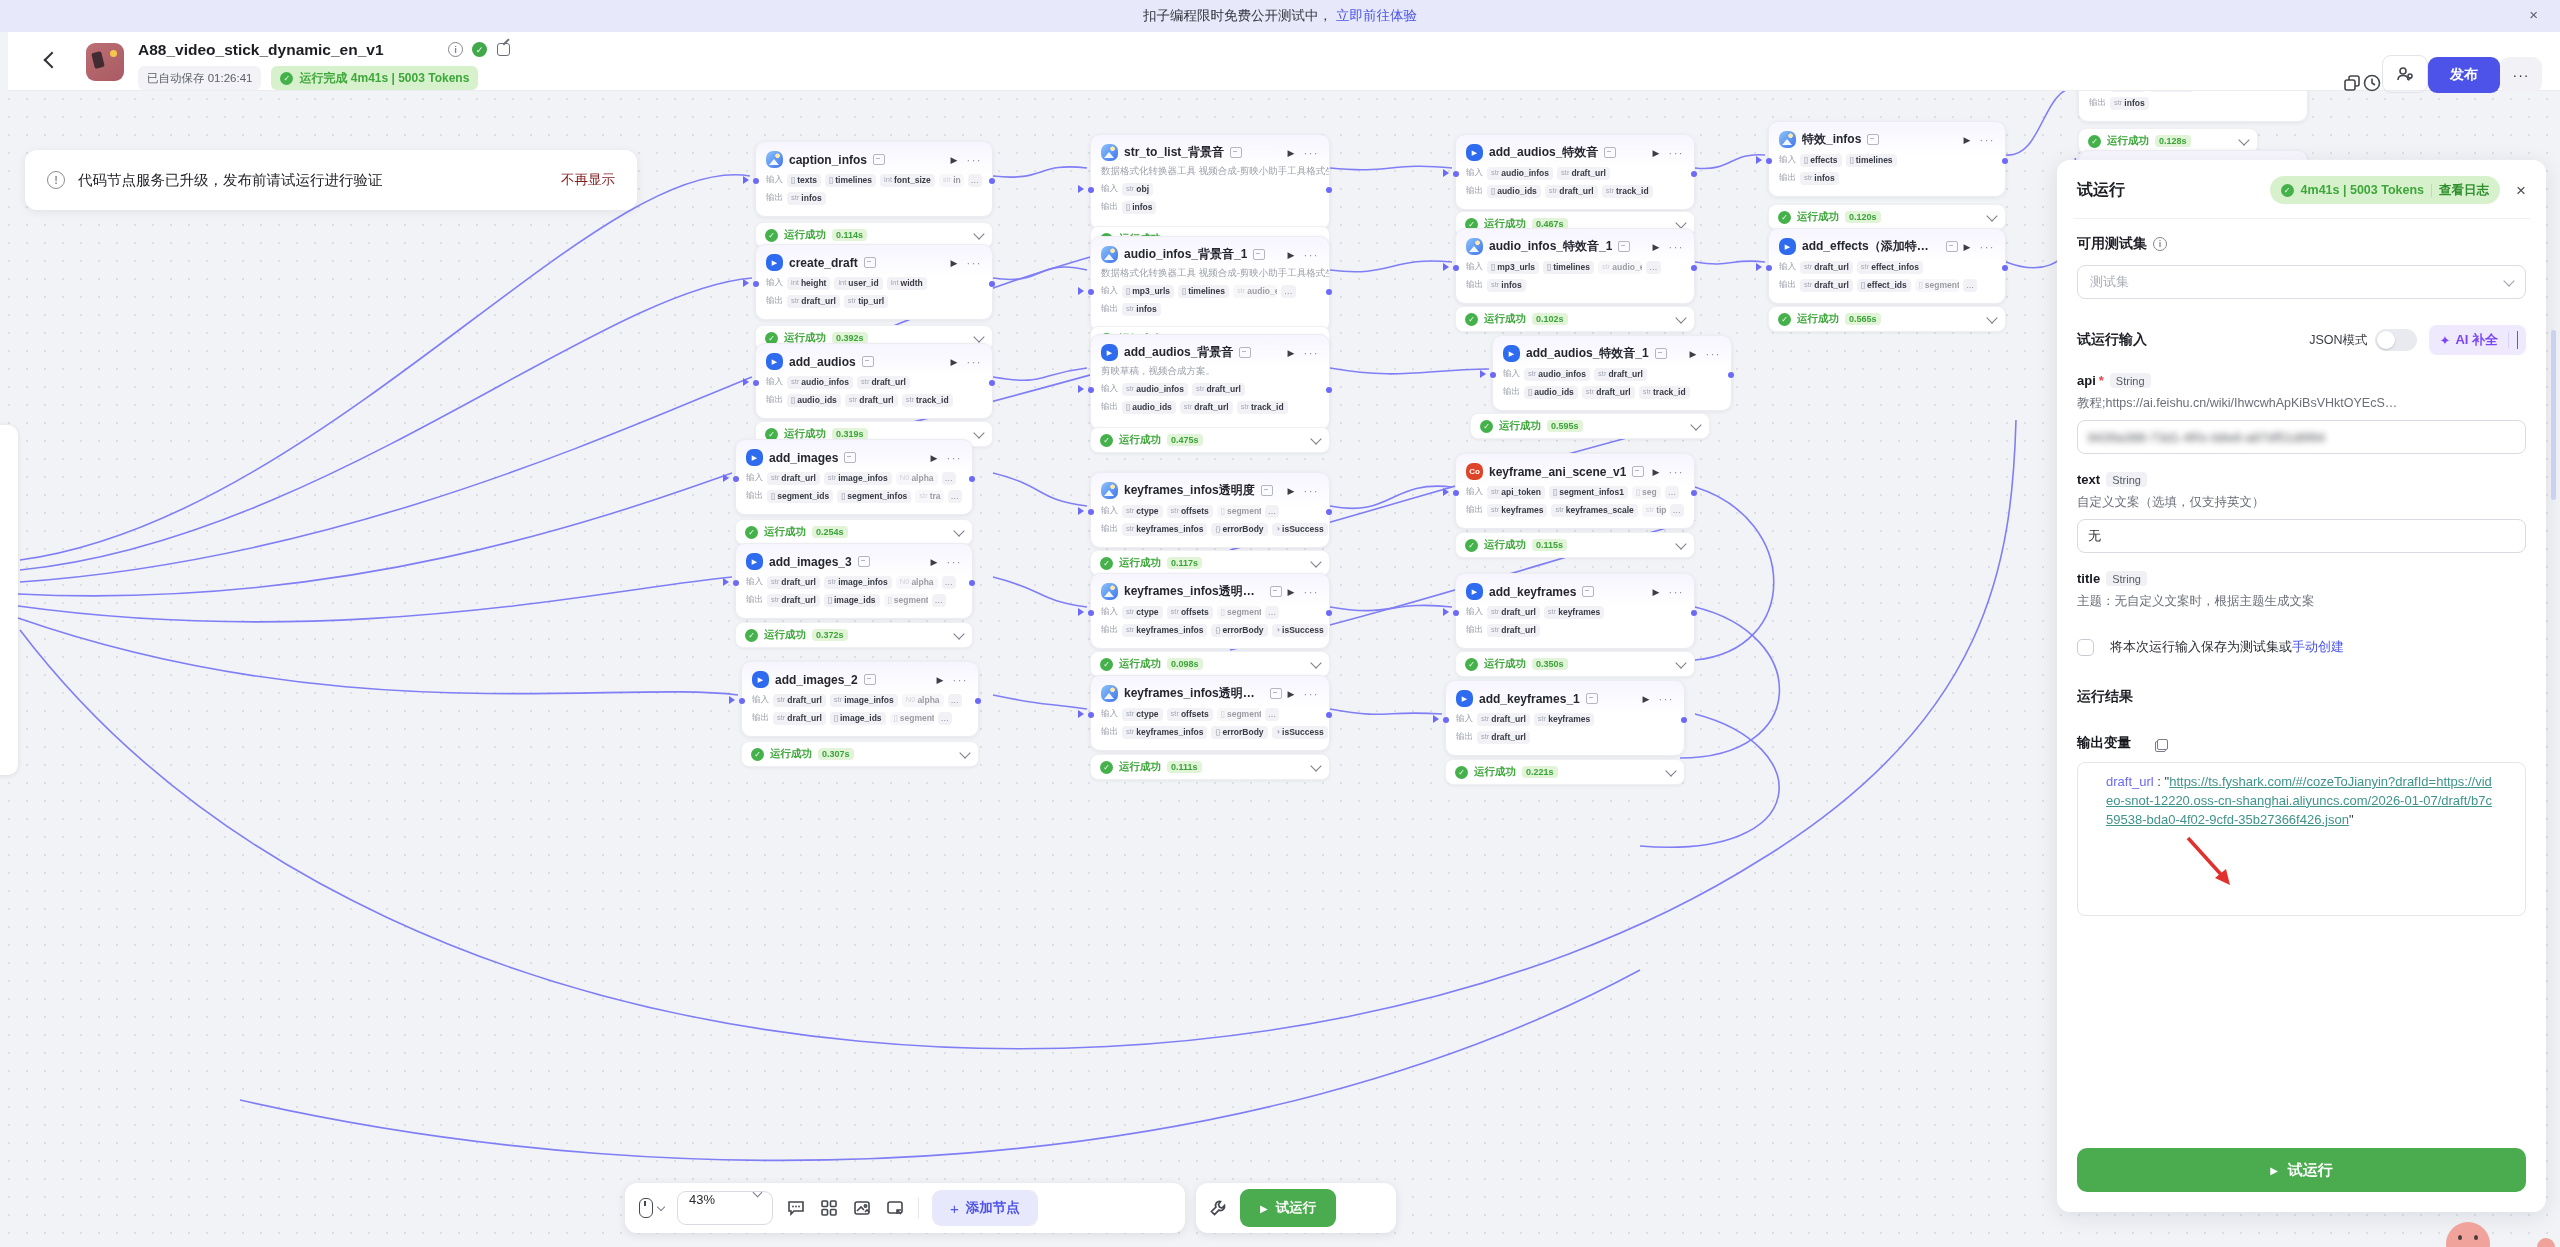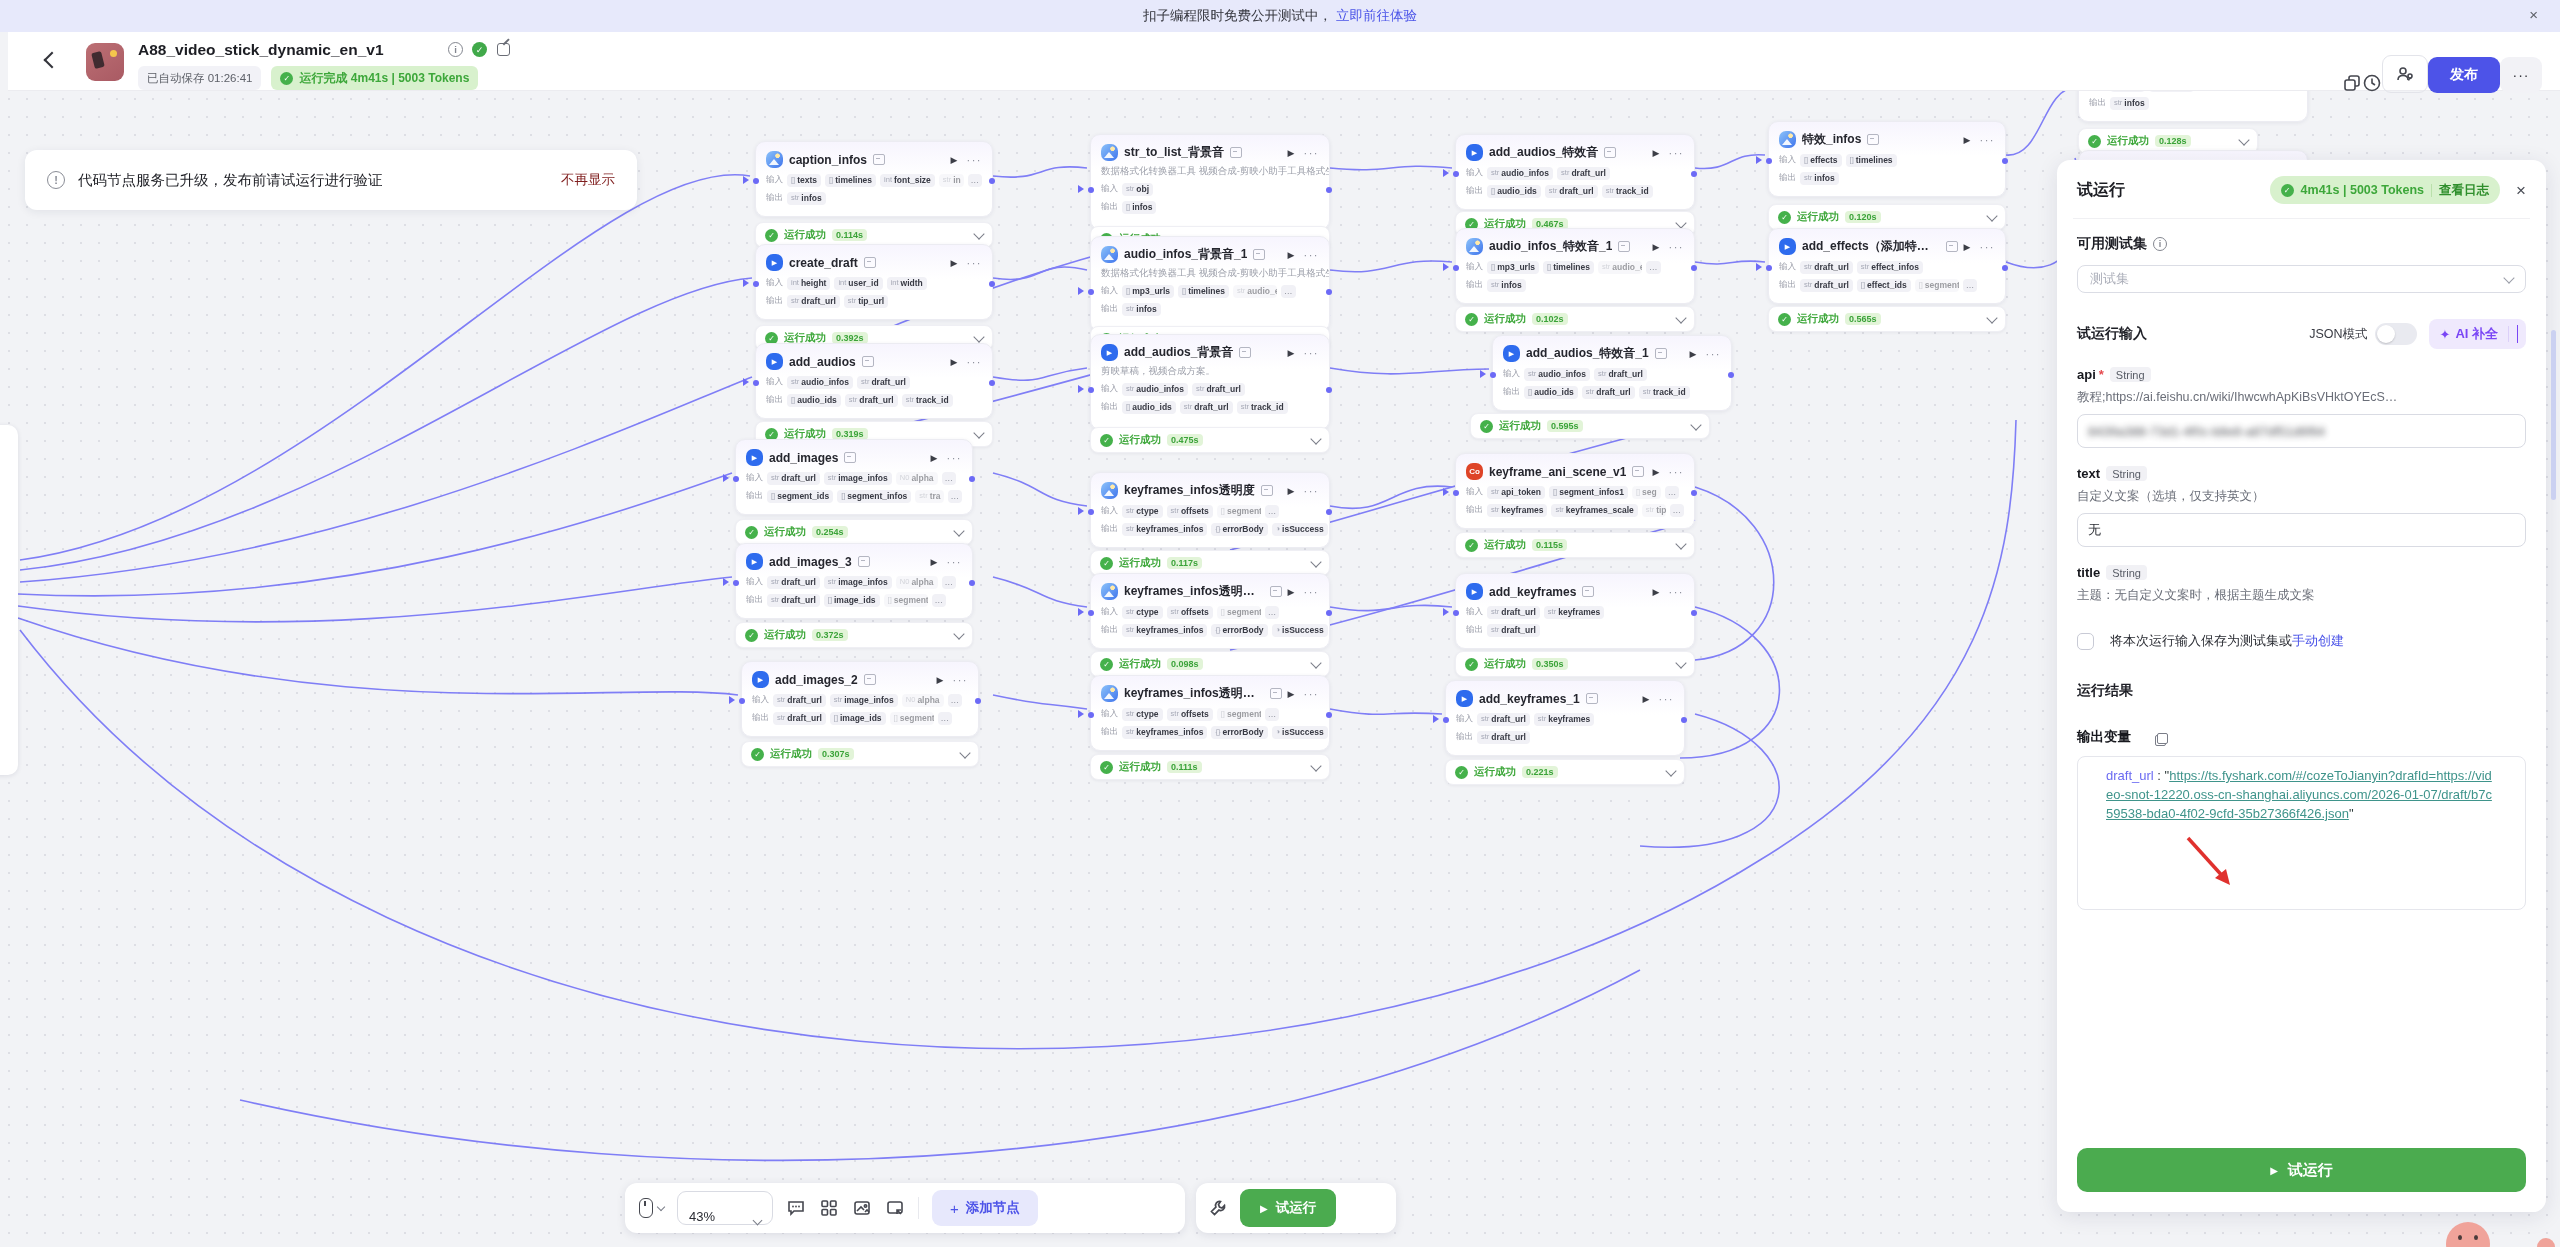--- a/index.html
+++ b/index.html
@@ -86,21 +86,21 @@
   .stt{font-size:9px;color:#3BA339;background:#E2F4D8;border-radius:4px;padding:1px 4px;font-weight:700}
   .cv{width:7px;height:7px;border-right:1.6px solid #7A7D88;border-bottom:1.6px solid #7A7D88;transform:rotate(45deg);margin-top:-3px}
   .stcv{margin-left:auto}
   
   .tpill{position:absolute;height:50px;background:#fff;border-radius:12px;box-shadow:0 2px 10px rgba(30,32,70,.1);
          display:flex;align-items:center;z-index:12;box-sizing:border-box}
   .tp1{left:625px;top:1183px;width:560px;padding:0 14px;gap:13px}
   .tp2{left:1196px;top:1183px;width:200px;padding:0 12px;gap:12px}
   .mouseic{width:12px;height:18px;border:1.7px solid #45474F;border-radius:6px;position:relative}
   .mouseic:after{content:"";position:absolute;left:4px;top:2px;width:1.7px;height:5px;background:#45474F}
-  .zoombox{width:96px;height:34px;border:1px solid #D9DBE3;border-radius:9px;display:flex;align-items:flex-end;
+  .zoombox{width:96px;height:34px;border:1px solid #D9DBE3;border-radius:9px;display:flex;align-items:flex-start;
            justify-content:space-between;padding:0 11px;font-size:13px;color:#2A2C33;cursor:pointer;box-sizing:border-box}
   .tbic{width:20px;height:20px;color:#45474F;cursor:pointer}
   .tdivider{width:1px;height:22px;background:#E8E9EE}
   .addnode{height:36px;background:#E7E8FC;border-radius:9px;color:#4D53E8;font-size:13.5px;font-weight:700;
            display:flex;align-items:center;gap:7px;padding:0 18px;cursor:pointer}
   .addnode .plus{font-size:15px;font-weight:400}
   .runsm{height:38px;background:#4BAB4F;border-radius:9px;color:#fff;font-size:13.5px;font-weight:700;
          display:flex;align-items:center;gap:8px;padding:0 20px;cursor:pointer}
   .playw{font-size:10px}
   
@@ -109,21 +109,21 @@
   .phead{display:flex;align-items:center;gap:12px}
   .ptitle{font-size:16px;font-weight:700;color:#1C1D23}
   .pbadge{margin-left:auto;background:#D8F1CD;border-radius:15px;height:28px;display:flex;align-items:center;gap:7px;padding:0 11px}
   .pbadge .t1{font-size:12.5px;font-weight:700;color:#3DA73A}
   .pbadge .dv{width:1px;height:13px;background:#B9E0AA}
   .pbadge .t2{font-size:12.5px;font-weight:700;color:#2F8F2C;cursor:pointer}
   .pclose{margin-left:4px;font-size:17px;color:#494C55;cursor:pointer;line-height:1}
   .phr{height:1px;background:#F0F0F3;margin:14px -4px 0}
   .seclbl{font-size:14px;font-weight:700;color:#1E1F26;display:flex;align-items:center;gap:6px}
   .mt16{margin-top:16px}.mt12{margin-top:12px}.mt26{margin-top:26px}
-  .selbox{height:28px;border:1px solid #DBDDE5;border-radius:8px;display:flex;align-items:center;padding:1px 12px;
+  .selbox{height:34px;border:1px solid #DBDDE5;border-radius:8px;display:flex;align-items:center;padding:1px 12px;
           cursor:pointer;box-sizing:border-box}
   .selbox .ph{font-size:13px;color:#ABAEB9}
   .selbox .cv{margin-left:auto;border-color:#9A9DA8}
   .inprow{display:flex;align-items:center}
   .jsonlbl{margin-left:auto;font-size:12.5px;color:#3A3C44}
   .tg{width:42px;height:22px;background:#E9EAF0;border-radius:11px;position:relative;margin:0 12px 0 8px;cursor:pointer;flex:none}
   .tg i{position:absolute;left:2px;top:2px;width:18px;height:18px;background:#fff;border-radius:50%;box-shadow:0 1px 2px rgba(0,0,0,.18)}
   .aibtn{height:30px;background:#EFE9FD;border-radius:8px;display:flex;align-items:center;cursor:pointer;overflow:hidden}
   .aibtn .main{display:flex;align-items:center;gap:5px;padding:0 10px;font-size:13px;font-weight:700;color:#7A46F5}
   .aibtn .sp{width:1px;height:16px;background:#DCD0F9}

